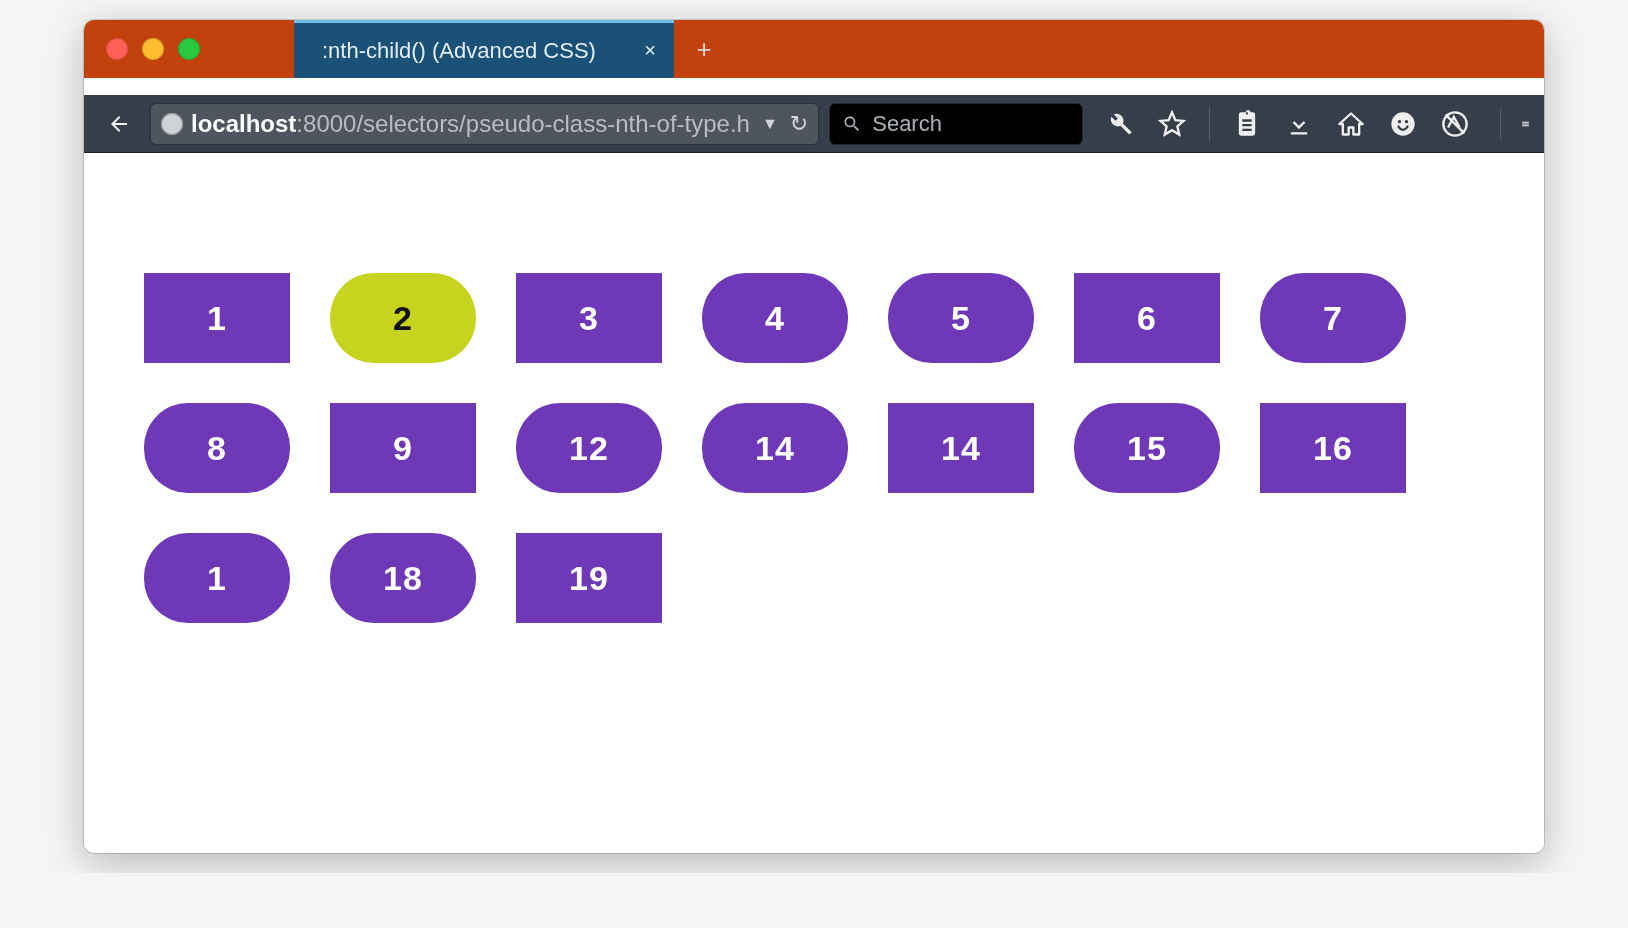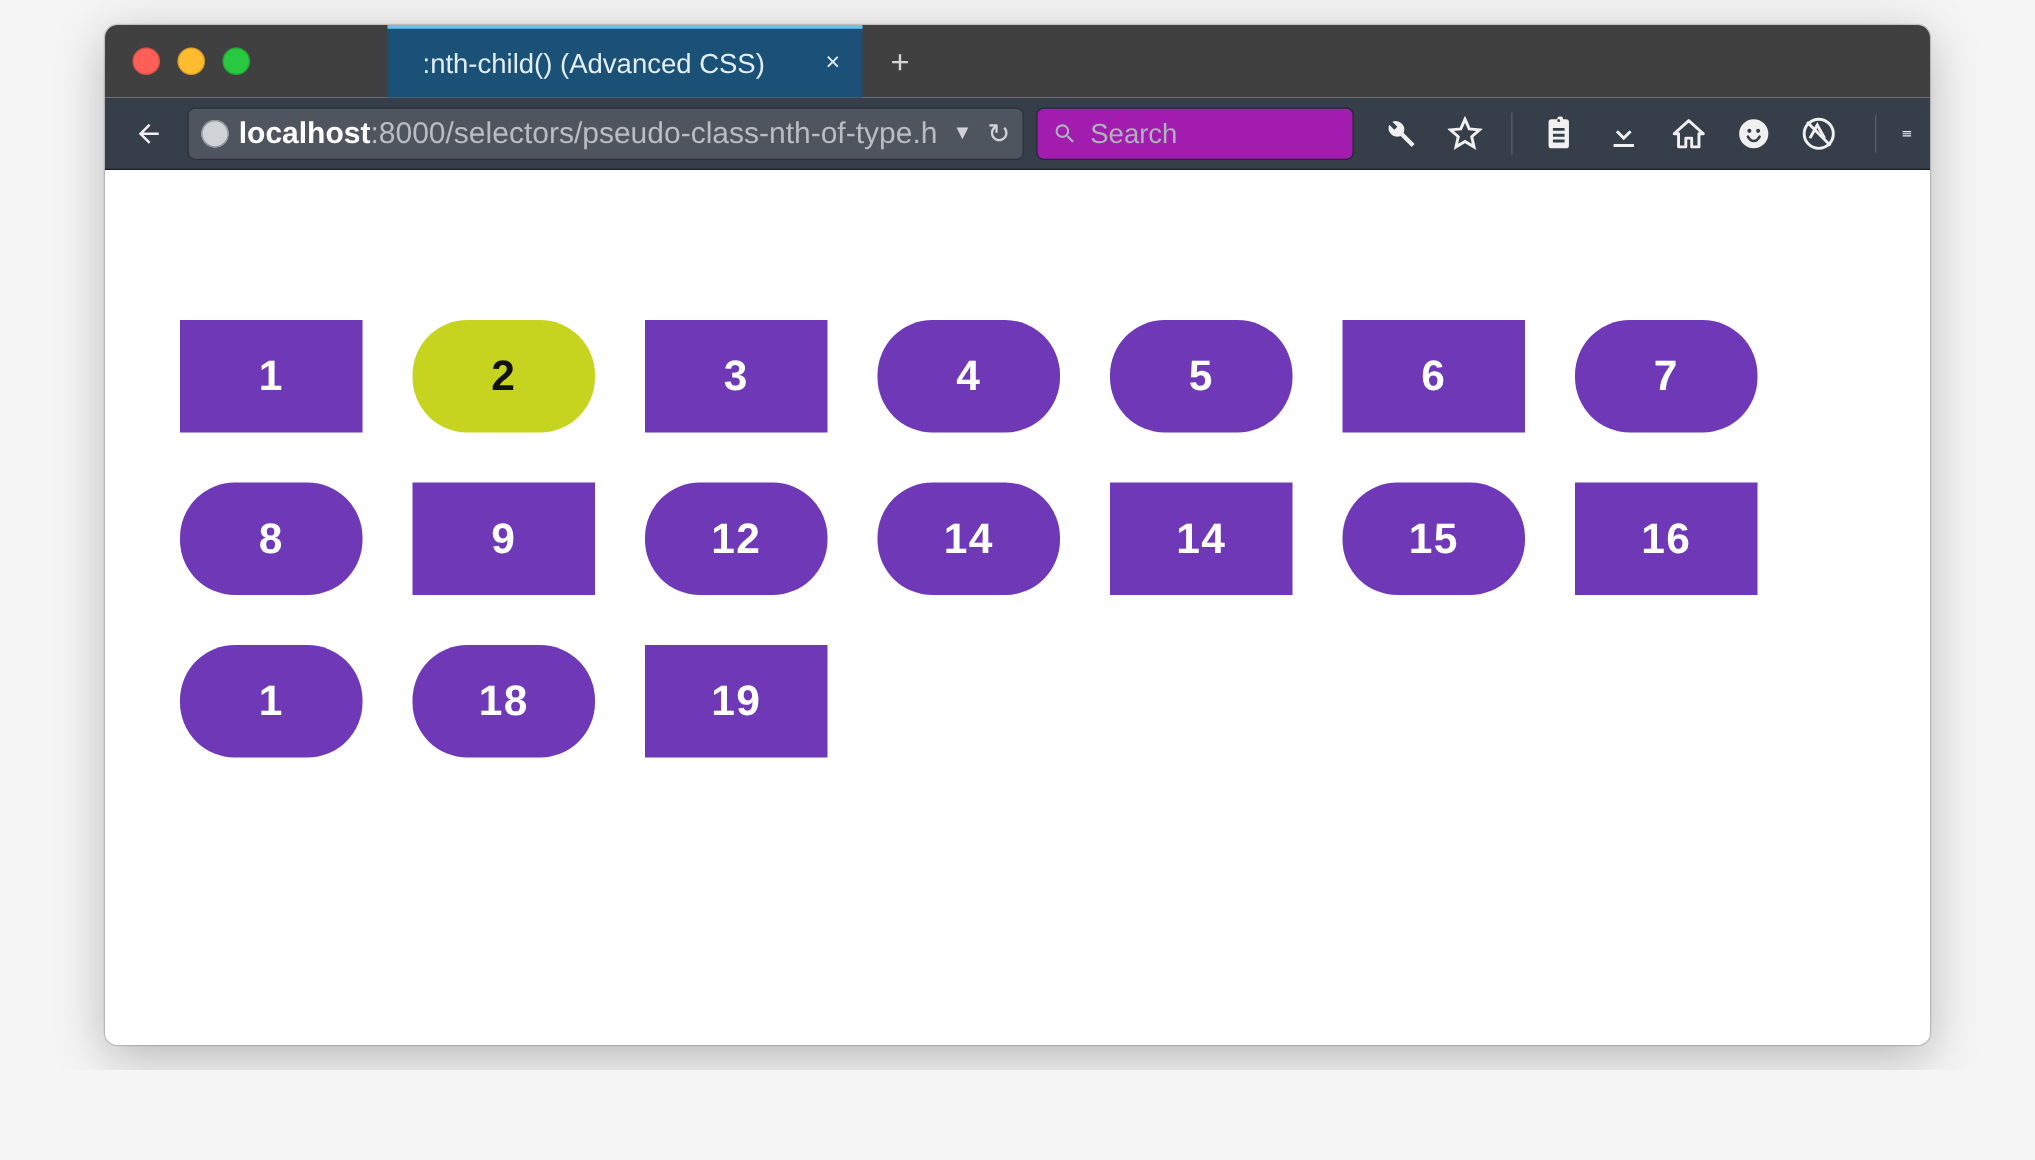--- a/index.html
+++ b/index.html
@@ -14,25 +14,24 @@
   .window {
     width: 1460px;
     border-radius: 10px;
     overflow: hidden;
     box-shadow: 0 10px 40px rgba(0,0,0,0.25), 0 0 0 1px rgba(0,0,0,0.15);
     background: #fff;
   }
 
   
   .titlebar {
-    background: #404040;
+    background: #c2410c;
     height: 58px;
     display: flex;
     align-items: stretch;
-    gap: 16px;
   }
   .traffic {
     display: flex;
     align-items: center;
     gap: 14px;
     padding: 0 22px;
     width: 210px;
   }
   .dot { width: 22px; height: 22px; border-radius: 50%; }
   .dot.red    { background:#ff5f57; box-shadow: inset 0 0 0 1px rgba(0,0,0,0.15); }
@@ -59,20 +58,21 @@
 
   
   .toolbar {
     background:#363e49;
     height: 58px;
     display:flex;
     align-items:center;
     gap:10px;
     padding: 0 14px;
     border-bottom:1px solid #1b1f25;
+    margin-top:17px;
   }
   .back-btn {
     width:42px; height:42px;
     display:flex; align-items:center; justify-content:center;
     color:#f0f0f0;
     border-radius:4px;
   }
   .back-btn svg { width:24px; height:24px; fill:#f0f0f0;}
 
   .url-field {
@@ -91,21 +91,21 @@
   .url-text { font-size:24px; white-space:nowrap; overflow:hidden; }
   .url-text .host { color:#fff; font-weight:600; }
   .url-text .rest { color:#b9bcc2; }
   .drop { color:#cfd2d7; font-size:16px; padding:0 4px; }
   .reload { color:#cfd2d7; font-size:22px; }
 
   .search-field {
     flex:1;
     display:flex;
     align-items:center;
-    background:#a21caf;
+    background:#000000;
     border:1px solid #222831;
     border-radius:6px;
     height:42px;
     padding:0 12px;
     gap:10px;
     color:#aeb3bb;
     font-size:22px;
     max-width:260px;
   }
   .search-field svg{width:20px;height:20px;fill:#aeb3bb;}

